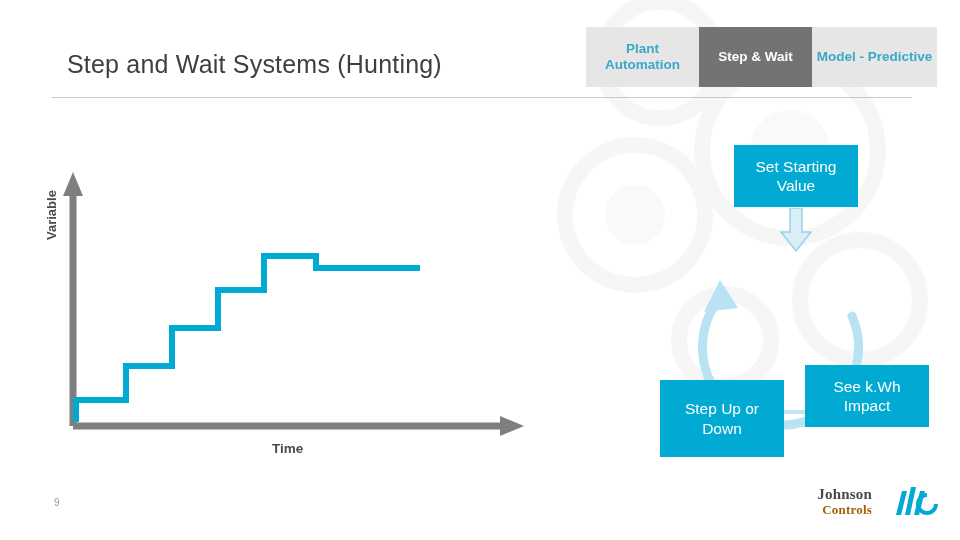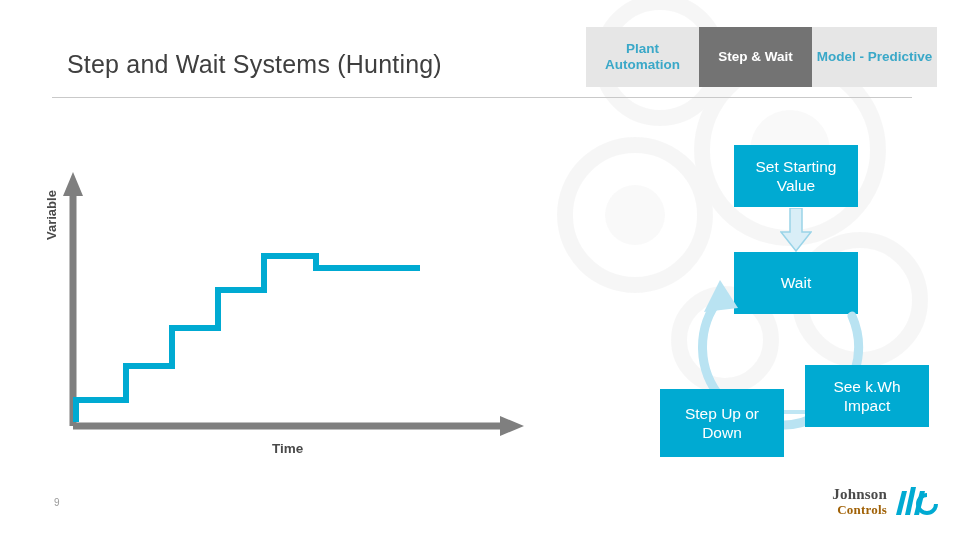--- a/index.html
+++ b/index.html
@@ -125,21 +125,21 @@
     align-items: center;
     justify-content: center;
     text-align: center;
     font-size: 15.5px;
     line-height: 1.25;
     box-sizing: border-box;
     padding: 16px 6px;
   }
   .box-start { left: 94px;  top: 5px;   width: 124px; height: 62px; }
   .box-wait  { left: 94px;  top: 112px; width: 124px; height: 62px; }
-  .box-step  { left: 20px;  top: 249px; width: 124px; height: 68px; }
+  .box-step  { left: 20px;  top: 240px; width: 124px; height: 77px; }
   .box-kwh   { left: 165px; top: 225px; width: 124px; height: 62px; }
 
   .arrow-down {
     position: absolute;
     left: 140px;
     top: 68px;
     width: 32px;
     height: 44px;
   }
   .cycle {
@@ -164,21 +164,21 @@
     top: 497px;
     font-size: 10px;
     color: #9a9a9a;
   }
   .logo {
     position: absolute;
     right: 22px;
     top: 485px;
     display: flex;
     align-items: center;
-    gap: 7px;
+    gap: 22px;
   }
   .logo-text {
     display: flex;
     flex-direction: column;
     align-items: flex-end;
     line-height: 1.05;
   }
   .logo-text .l1 {
     font-size: 15px;
     font-weight: bold;
@@ -243,23 +243,20 @@
 <div class="flow">
 
   <div class="flow-box box-start">
     <span>Set Starting Value</span>
   </div>
 
   <svg class="arrow-down" viewBox="0 0 32 44">
     <polygon points="10,0 22,0 22,24 31,24 16,43 1,24 10,24" fill="#d9eef7" stroke="#9ad4e8" stroke-width="1.5"></polygon>
   </svg>
 
-  <div class="flow-box box-wait">
-    <span>Wait</span>
-  </div>
 
   <svg class="cycle" viewBox="0 0 200 180">
     <path d="M 40 30 A 78 78 0 1 0 172 48" fill="none" stroke="#b9e3f2" stroke-width="9" stroke-linecap="round"></path>
     <polygon points="40,12 58,40 24,44" fill="#b9e3f2"></polygon>
   </svg>
 
   <div class="flow-box box-step">
     <span>Step Up or Down</span>
   </div>
 

